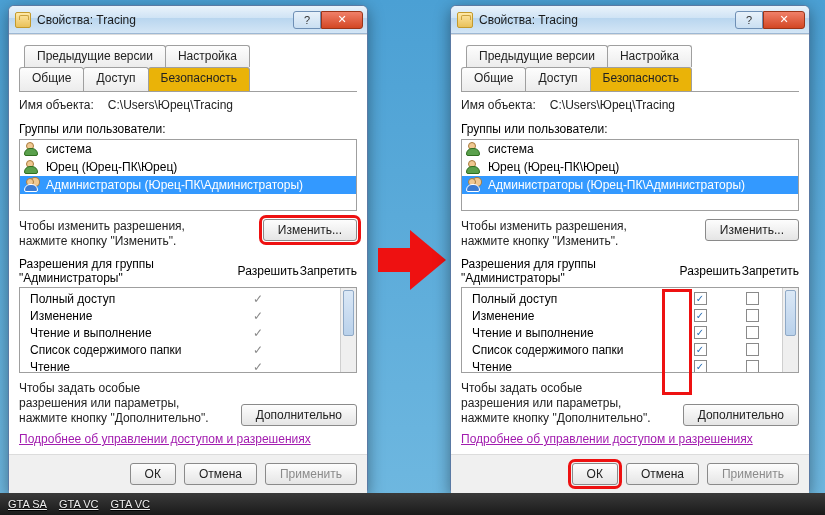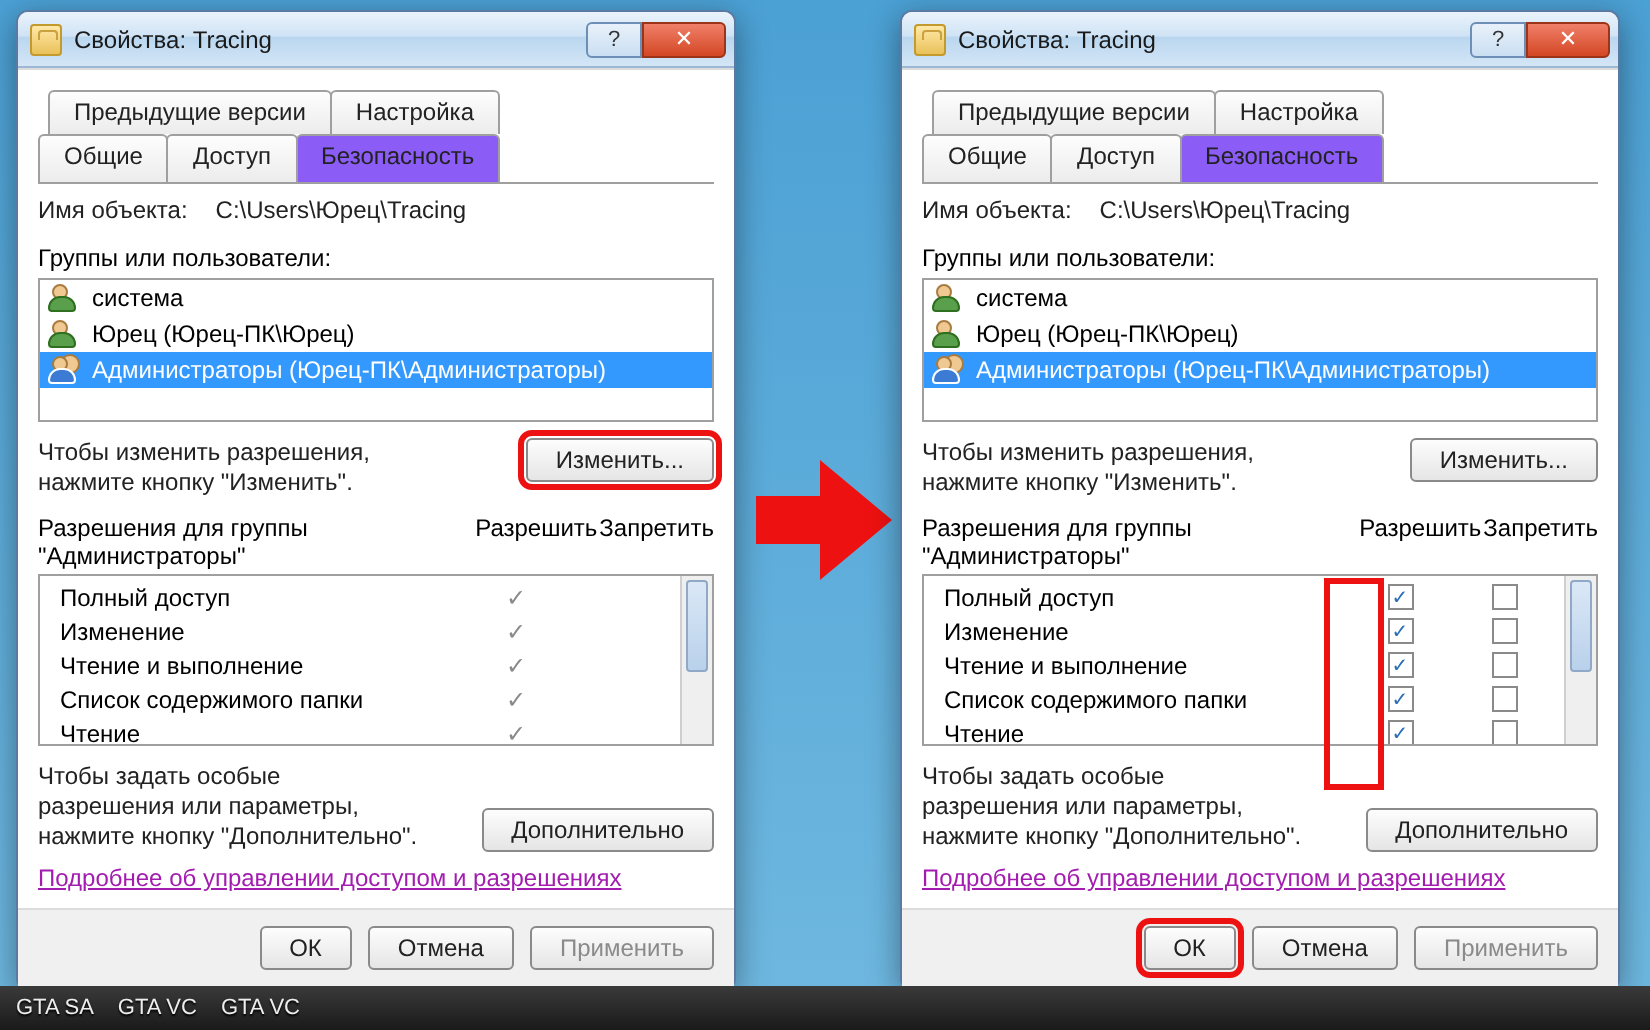--- a/index.html
+++ b/index.html
@@ -1,53 +1,53 @@
 <!DOCTYPE html>
 <html><head>
 <meta charset="utf-8">
 <style>
   * { box-sizing: border-box; font-family: "Segoe UI", Tahoma, sans-serif; font-size: 12px; }
   body { margin: 0; width: 825px; height: 515px; background: linear-gradient(180deg,#4ba0d4,#6fb8e0); overflow: hidden; position: relative; }
   .taskbar { position:absolute; bottom:0; left:0; right:0; height:22px; background:linear-gradient(180deg,#3a3a3a,#1a1a1a); display:flex; align-items:center; padding:0 8px; gap:12px; }
-  .taskbar span { color:#eee; font-size:11px; text-shadow:0 1px 1px #000; }
+  .taskbar span { color:#eee; font-size:11px; text-shadow:0 1px 1px #000;text-decoration:underline; }
   .dlg { position:absolute; top:5px; width:360px; background:#f0f0f0; border:1px solid #5a7aa4; border-radius:6px 6px 4px 4px; box-shadow:0 4px 16px rgba(0,0,0,.4); display:flex; flex-direction:column; }
   .dlg.left { left:8px; } .dlg.right { left:450px; }
   .titlebar { height:28px; background:linear-gradient(180deg,#eaf3fb,#cfe3f5 45%,#b9d6ef 46%,#d4e6f6); border-radius:5px 5px 0 0; display:flex; align-items:center; padding:0 4px 0 6px; border-bottom:1px solid #9db8d4; }
   .titlebar .tico { width:16px; height:16px; background:linear-gradient(180deg,#ffe9a8,#e9c15a); border:1px solid #c49a2c; border-radius:2px; margin-right:6px; position:relative; }
   .titlebar .tico:before { content:""; position:absolute; top:2px; left:3px; width:8px; height:4px; border:1px solid #caa13f; border-bottom:none; border-radius:2px 2px 0 0; }
   .titlebar .ttl { color:#1a1a1a; flex:1; }
   .winbtns { display:flex; gap:0; }
   .winbtn { width:28px; height:18px; border:1px solid #6e8fb5; background:linear-gradient(180deg,#e8f1fa,#cadff2); color:#333; display:flex; align-items:center; justify-content:center; font-size:11px; cursor:pointer; }
   .winbtn.close { background:linear-gradient(180deg,#f08069,#d34724); border-color:#9b3418; color:#fff; border-radius:0 3px 3px 0; width:42px; }
   .winbtn.q { border-radius:3px 0 0 3px; }
   .body { padding:10px 10px 8px 10px; background:#fff; border-top:1px solid #dcdcdc; }
   .tabs { position:relative; margin-bottom:6px; }
   .tabrow { display:flex; gap:0; }
   .tabrow.back { margin-left:5px; }
   .tab { border:1px solid #9f9f9f; border-bottom:none; background:linear-gradient(180deg,#fdfdfd,#ececec); padding:3px 12px 4px; margin-right:-1px; border-radius:3px 3px 0 0; cursor:pointer; color:#222; }
-  .tab.active { background:#8b5cf6; position:relative; z-index:2; padding-bottom:6px; }
+  .tab.active { background:#eab308; position:relative; z-index:2; padding-bottom:6px; }
   .tabstrip { border-top:1px solid #9f9f9f; }
   .lblrow { display:flex; gap:14px; margin:4px 0 10px; }
   .lbl { color:#222; }
   .grouplabel { margin-bottom:3px; }
   .list { border:1px solid #9f9f9f; background:#fff; height:72px; overflow:hidden; }
   .li { display:flex; align-items:center; gap:6px; padding:2px 4px; }
   .li.sel { background:#3399ff; color:#fff; }
   .li .pico { width:16px; height:14px; position:relative; }
   .pico:before { content:""; position:absolute; left:2px; top:0; width:6px; height:6px; border-radius:50%; background:#f0c892; border:1px solid #a87b3e; }
   .pico:after { content:""; position:absolute; left:0; bottom:0; width:12px; height:6px; border-radius:6px 6px 2px 2px; background:#5aa04c; border:1px solid #2f6f20; }
   .pico.multi:after { background:#3b7bd4; border-color:#1e4f99; }
   .pico.multi:before { box-shadow:5px 0 0 0 #f0c892, 5px 0 0 1px #a87b3e; }
   .li.sel .pico:after { border-color:#fff; }
   .twocol { display:flex; justify-content:space-between; align-items:flex-start; margin-top:8px; }
   .hint { max-width:190px; color:#222; line-height:1.25; }
   .btn { border:1px solid #8a8a8a; background:linear-gradient(180deg,#fdfdfd,#e5e5e5); padding:3px 14px; border-radius:3px; cursor:pointer; color:#222; }
   .btn.hl { outline:3px solid #e11; outline-offset:1px; }
   .btn[disabled] { color:#8a8a8a; cursor:default; }
-  .permtitle { margin-top:8px; display:flex; justify-content:space-between; align-items:flex-start; }
+  .permtitle { margin-top:8px; display:flex; justify-content:space-between; align-items:center; }
   .permtitle .phead { display:flex; gap:1px; }
   .permbox { border:1px solid #9f9f9f; height:86px; margin-top:2px; display:flex; }
   .permrows { flex:1; overflow:hidden; padding:2px 4px; }
   .prow { display:flex; align-items:center; height:17px; }
   .prow .pname { flex:1; padding-left:6px; }
   .ck { width:52px; text-align:center; color:#8a8a8a; }
   .ck.box { display:flex; justify-content:center; }
   .cbox { width:13px; height:13px; border:1px solid #8a8a8a; background:#fff; display:flex; align-items:center; justify-content:center; font-size:10px; color:#2a6fb5; }
   .cbox.checked:after { content:"✓"; }
   .permbox .scroll { width:16px; background:#efefef; border-left:1px solid #cfcfcf; position:relative; }

